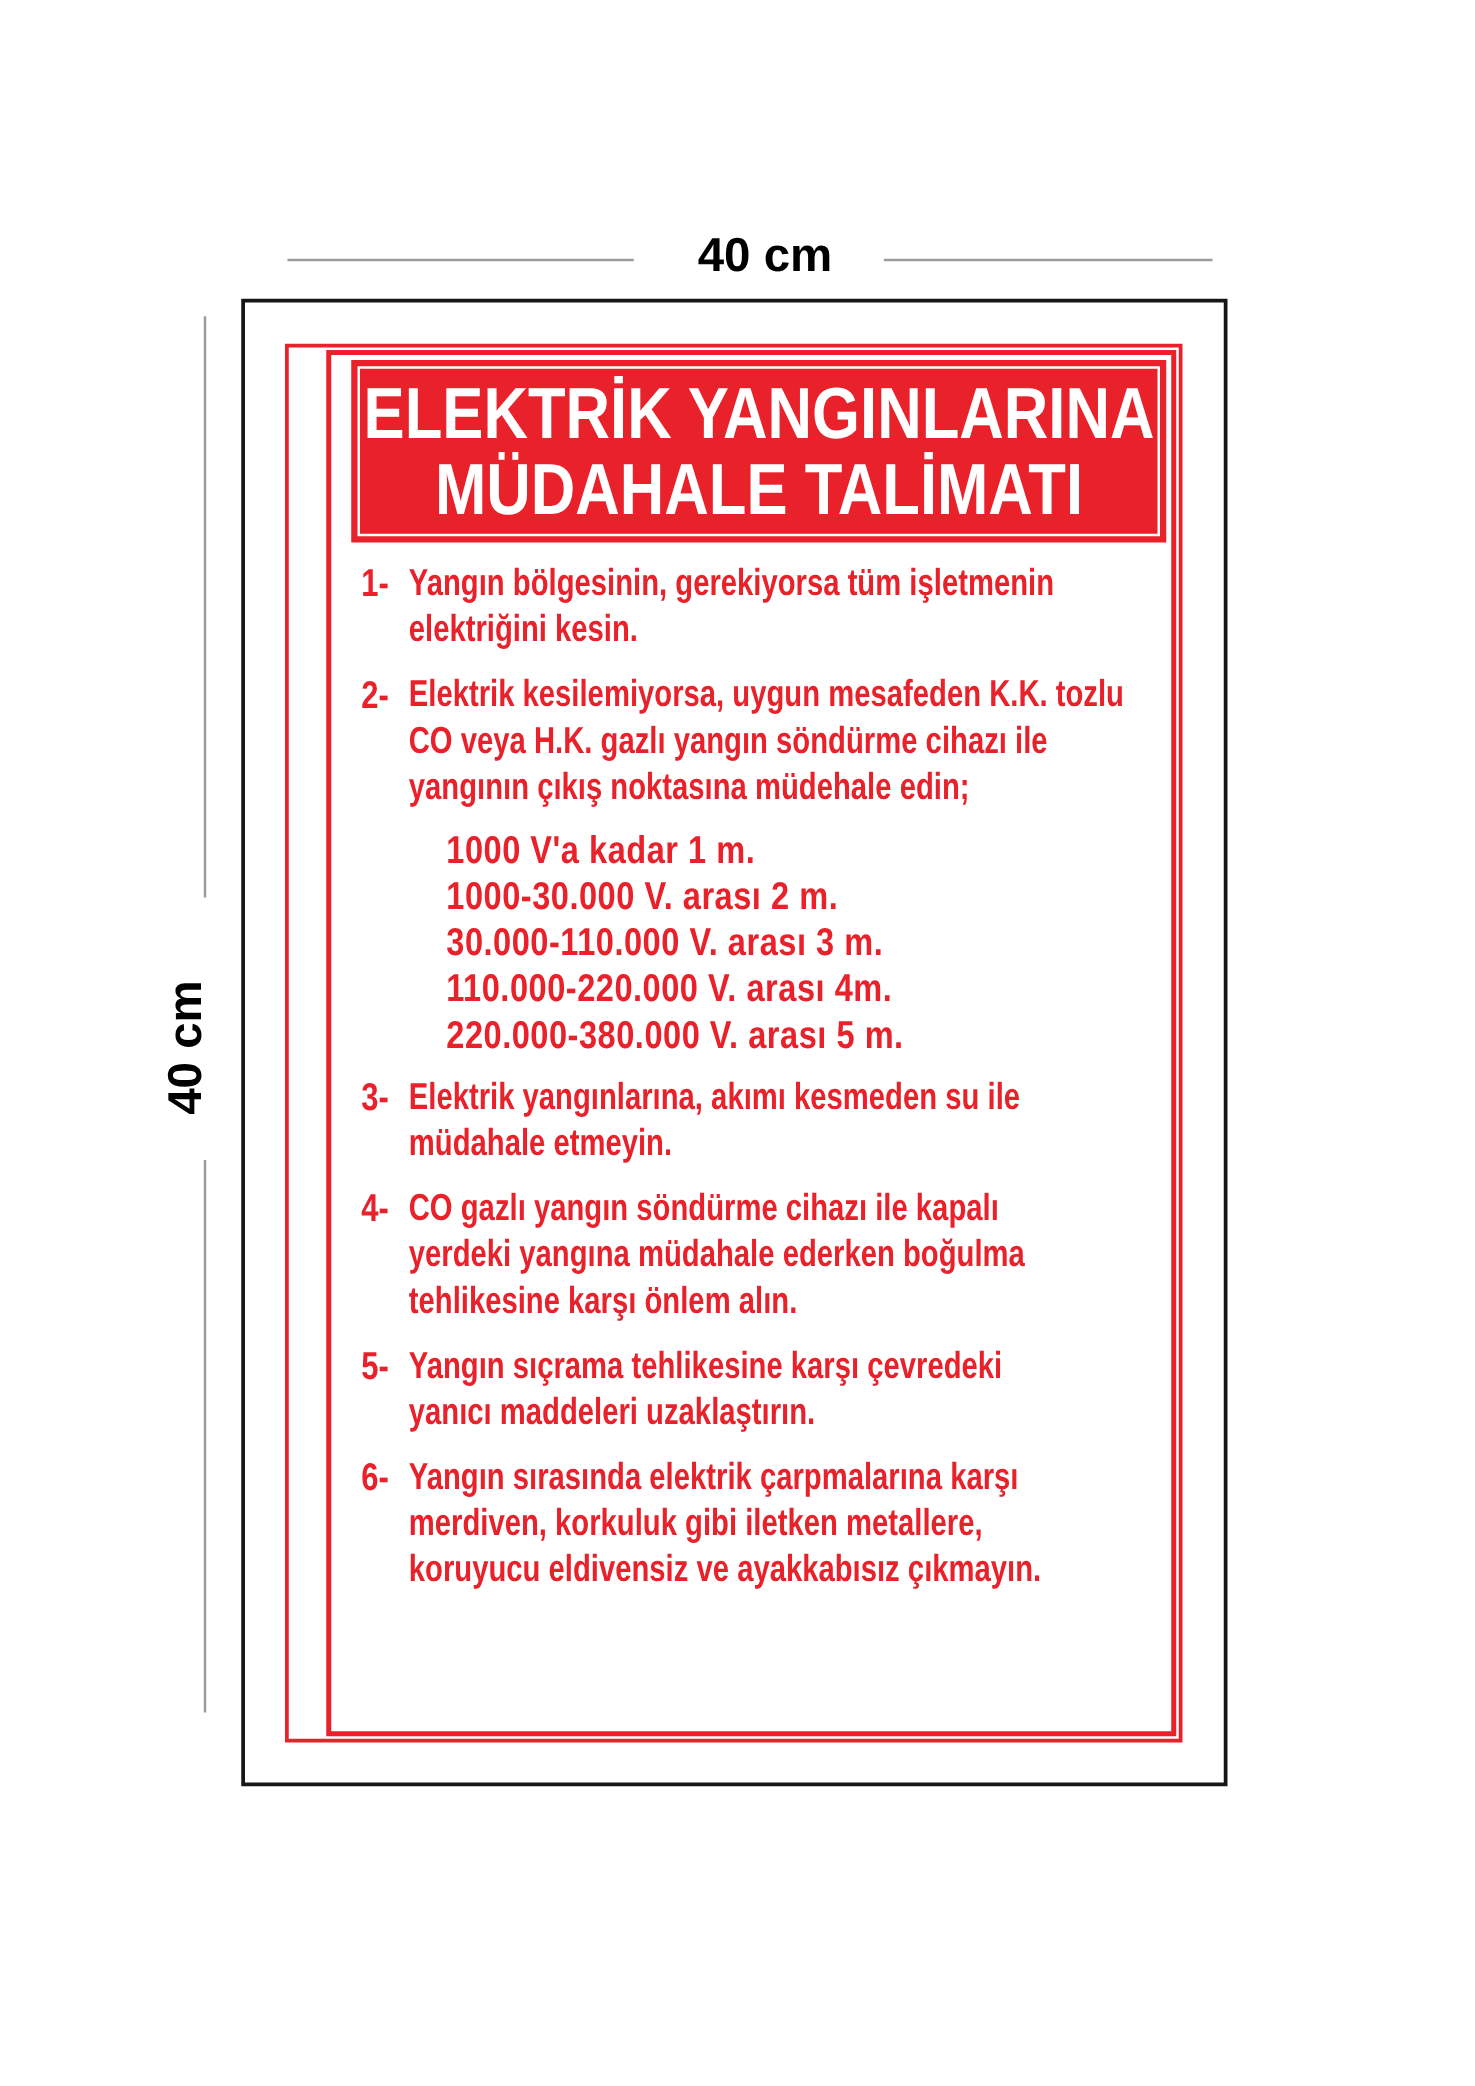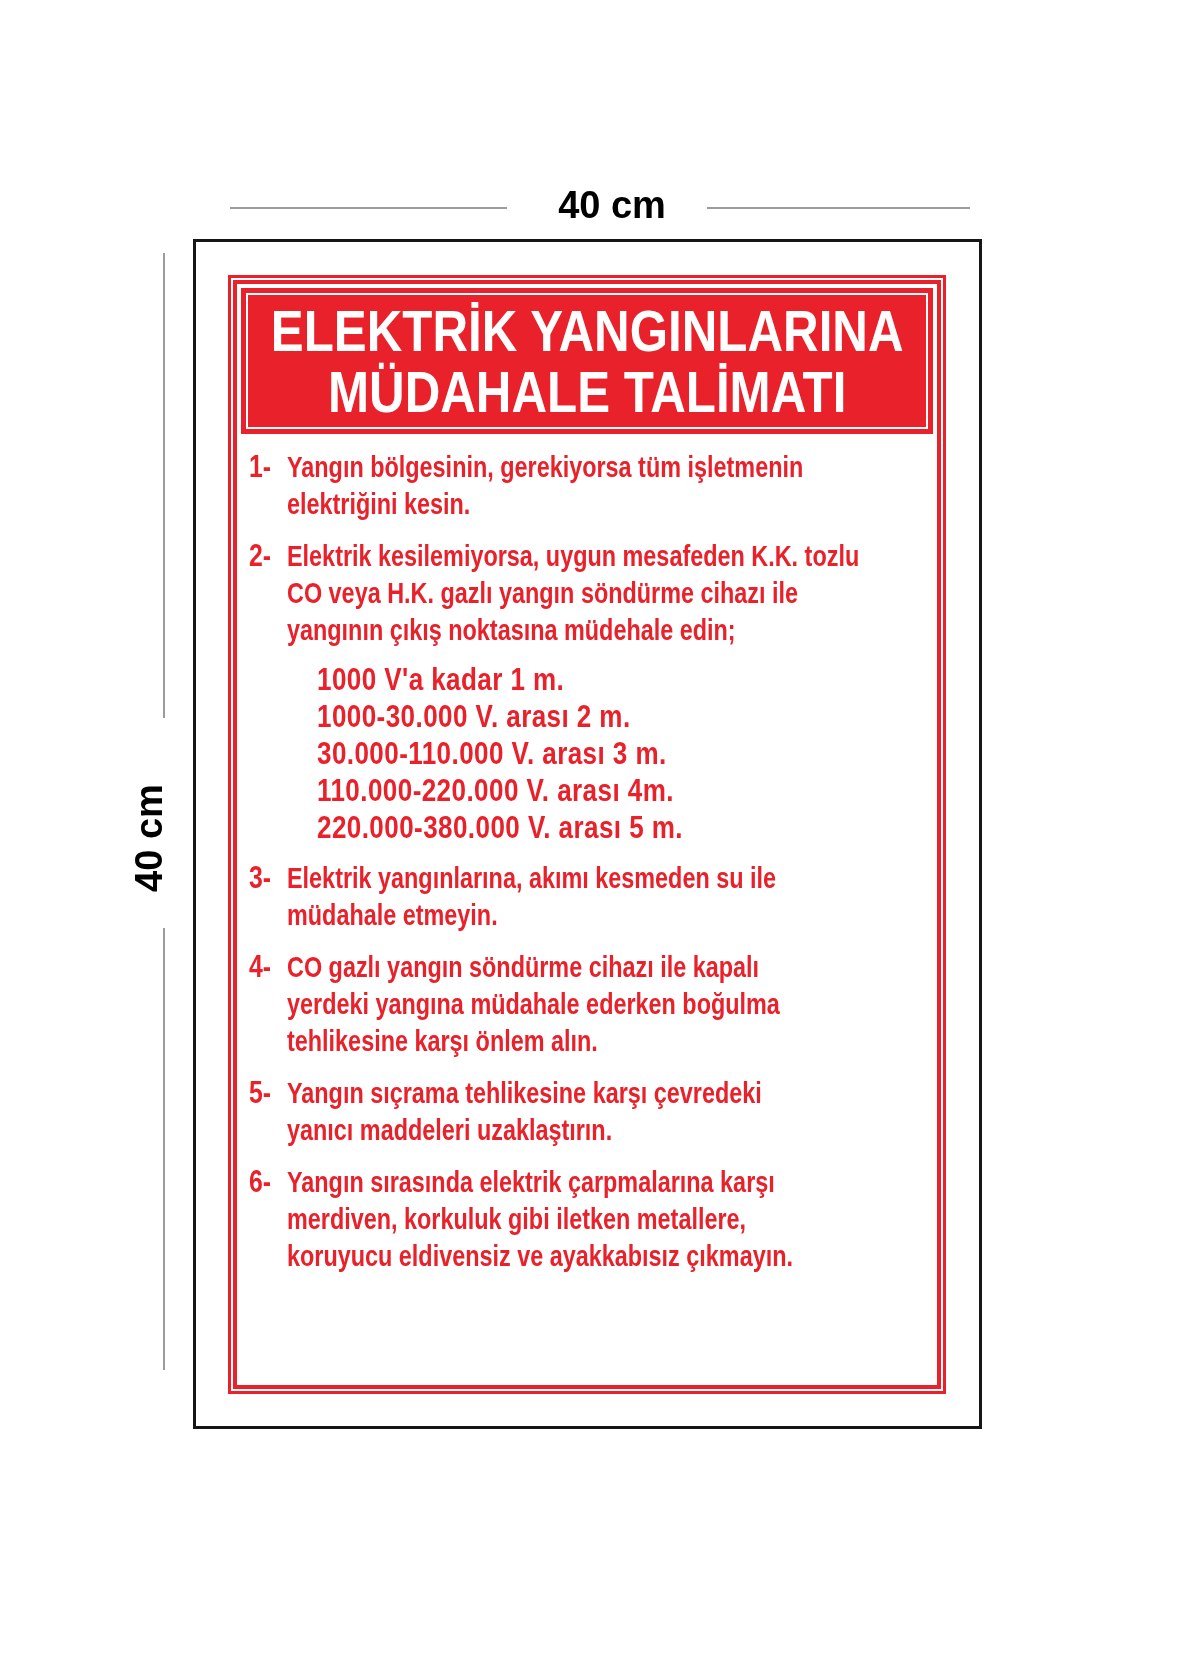--- a/index.html
+++ b/index.html
@@ -53,21 +53,22 @@
   }
   .frame-outer {
     position: absolute;
     left: 32px; top: 33px; right: 33px; bottom: 32px;
     border: 3px solid var(--red);
   }
   .frame-inner {
     position: absolute;
     inset: 2px;
     border: 4px solid var(--red);
-    padding: 4px 4px 0 4px;
+    padding: 4px 4px 0 16px;
+    margin-left: 28px;
   }
 
   .banner {
     position: relative;
     height: 146px;
     background: var(--red);
     display: flex;
     align-items: center;
     justify-content: center;
   }

